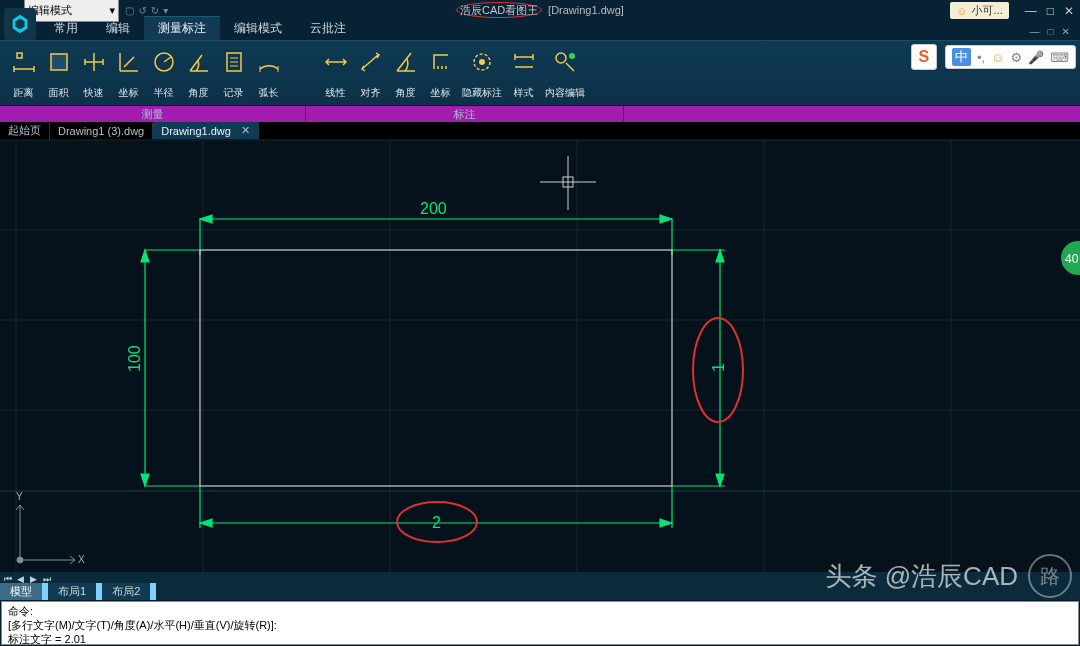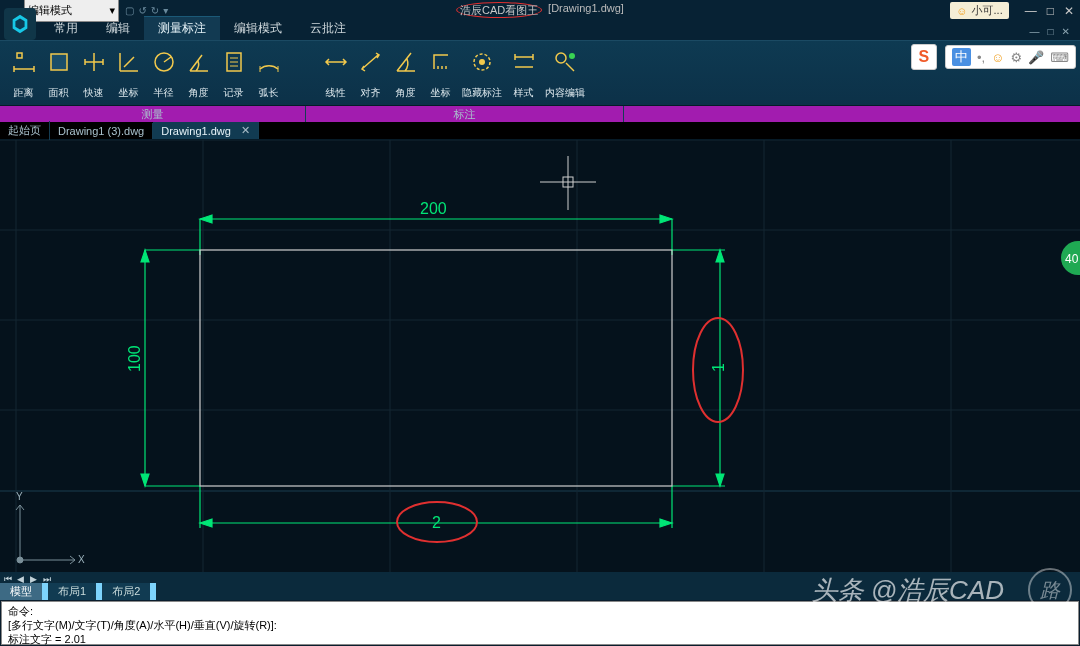--- a/index.html
+++ b/index.html
@@ -1,19 +1,19 @@
 <!DOCTYPE html>
 <html><head>
 <meta charset="utf-8">
 <style>
   *{box-sizing:border-box;margin:0;padding:0;font-family:"Microsoft YaHei",Arial,sans-serif;user-select:none}
   body{width:1080px;height:646px;background:#0a1d2d;overflow:hidden;position:relative}
   .title-bar{height:20px;background:#072234;display:flex;align-items:center;color:#c9c9c9;font-size:11px}
   .mode-box{margin-left:24px;width:95px;height:24px;background:#eee;color:#000;font-size:11px;padding:4px 3px;display:flex;align-items:center;justify-content:space-between;border:1px solid #888}
-  .title-center{position:absolute;left:50%;transform:translateX(-50%);display:flex;gap:4px}
+  .title-center{position:absolute;left:50%;transform:translateX(-50%);display:flex;align-items:center;gap:4px}
   .title-red-oval{border:1.5px solid #e03030;border-radius:50%;width:86px;height:16px;display:flex;align-items:center;justify-content:center}
   .qat{display:flex;gap:4px;margin-left:6px;color:#6a8a9d;font-size:10px}
   .win-btns{position:absolute;right:6px;top:2px;display:flex;align-items:center;gap:6px}
   .user-badge{display:flex;align-items:center;gap:4px;background:#f4eed6;color:#333;padding:1px 6px;font-size:11px;border-radius:2px}
   .win-icons{display:flex;gap:10px;margin-left:10px;color:#c9c9c9;font-size:12px}
   .sub-win-icons{position:absolute;right:10px;top:26px;display:flex;gap:8px;color:#8aa3b0;font-size:10px}
 
   .menu-bar{height:20px;background:#072234;display:flex;align-items:flex-end;color:#bcd;font-size:12px}
   .app-logo{width:32px;height:32px;margin:0 4px;background:#103648;border-radius:4px;display:flex;align-items:center;justify-content:center}
   .app-logo svg{width:22px;height:22px}
@@ -50,21 +50,21 @@
 
   .nav-row{height:11px;background:#0b2a3c;display:flex;align-items:center;gap:3px;padding:0 4px;color:#aac;font-size:9px}
   .nav-btn{width:10px;height:8px;color:#c3d3da}
 
   .layout-tabs{height:17px;background:#0b2a3c;display:flex;align-items:center;font-size:11px;color:#cdd;}
   .ltab{padding:1px 10px;border-right:6px solid #7dd3fc;background:#113b52}
   .ltab.active{background:#3d6a84;color:#fff}
 
   .cmd{height:44px;background:#fff;color:#000;font-size:11px;padding:2px 6px;line-height:14px;border:1px solid #888;margin:1px;white-space:pre}
 
-  .watermark{position:absolute;right:8px;bottom:34px;color:rgba(255,255,255,.65);font-size:26px;font-style:italic;display:flex;align-items:center;gap:24px}
+  .watermark{position:absolute;right:8px;bottom:48px;color:rgba(255,255,255,.65);font-size:26px;display:flex;align-items:center;gap:10px}
   .wm-logo{width:44px;height:44px;border:2px solid rgba(255,255,255,.4);border-radius:50%;display:flex;align-items:center;justify-content:center;color:rgba(255,255,255,.45);font-size:20px}
 </style>
 </head>
 <body>
 
 <div class="title-bar">
   <div class="mode-box">
     <span>编辑模式</span>
     <span>▾</span>
   </div>

